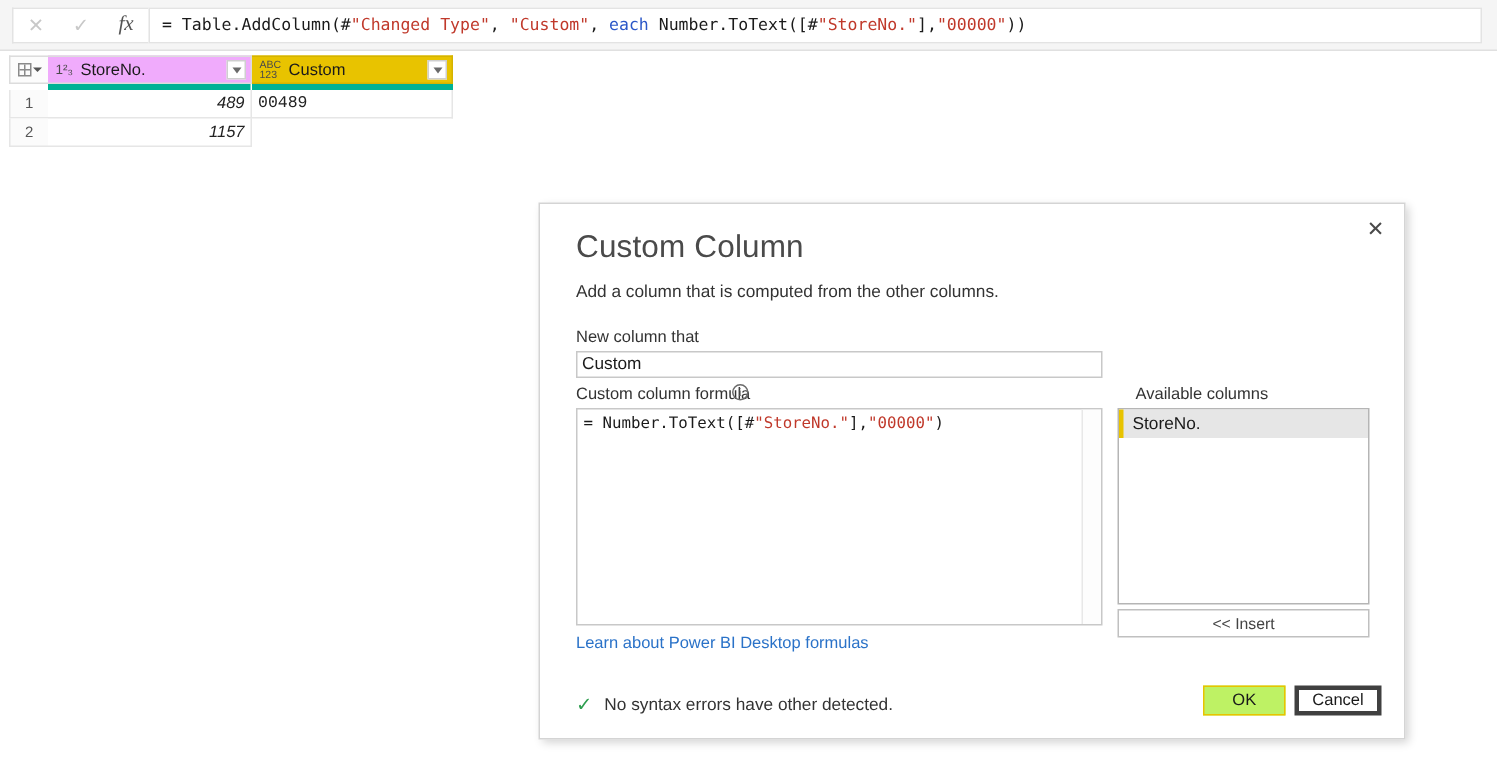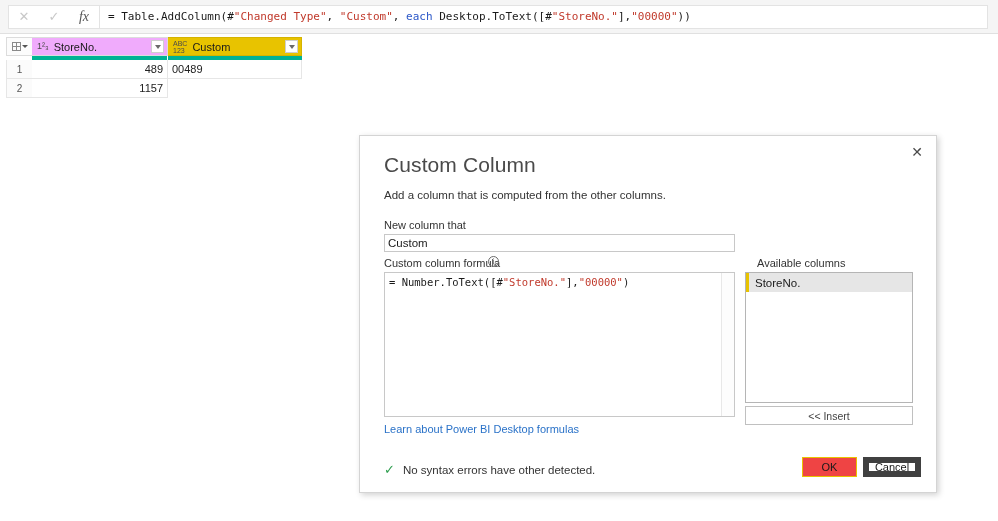--- a/index.html
+++ b/index.html
@@ -178,22 +178,22 @@
   .cell {
     border: 1px solid #e6e6e6;
     border-top: none;
     border-left: none;
     font-size: 11px;
     display: flex;
     align-items: center;
     padding: 0 4px;
     color: #222;
   }
-  .cell.num   { width: 136px; justify-content: flex-end; }
-  .cell.text  { width: 134px; justify-content: flex-start; }
+  .cell.num   { width: 136px; justify-content: flex-end; font-style: italic; }
+  .cell.text  { width: 134px; justify-content: flex-start; font-family: Liberation Mono, monospace; }
 
   
   #custom-column-dialog {
     position: absolute;
     left: 359px; top: 135px;
     width: 578px; height: 358px;
     background: #ffffff;
     border: 1px solid #d4d4d4;
     box-shadow: 2px 2px 6px rgba(0,0,0,0.18);
   }
@@ -333,50 +333,50 @@
     line-height: 1;
   }
   #status-text {
     font-size: 11.5px;
     color: #333;
   }
   #ok-button {
     position: absolute;
     left: 442px; top: 321px;
     width: 55px; height: 20px;
-    background: #ef4444;
+    background: #bef264;
     border: 1px solid #e8c300;
     font-size: 11px;
     color: #1a1a1a;
     display: flex; align-items: center; justify-content: center;
     cursor: pointer;
   }
   #cancel-button {
     position: absolute;
     left: 503px; top: 321px;
     width: 58px; height: 20px;
     background: #ffffff;
-    border: 6px solid #404040;
+    border: 3px solid #404040;
     font-size: 11px;
     color: #1a1a1a;
     display: flex; align-items: center; justify-content: center;
     cursor: pointer;
   }
 </style>
 </head>
 <body>
 
 <div id="formula-bar">
   <div class="fb-icons">
     <div class="fb-icon">✕</div>
     <div class="fb-icon">✓</div>
     <div class="fb-icon fx">fx</div>
   </div>
   <div class="fb-input">
-    <span class="code" id="fb-formula"><span>= Table.AddColumn(#</span><span class="tok-str">"Changed Type"</span><span>, </span><span class="tok-str">"Custom"</span><span>, </span><span class="tok-kw">each</span><span> Desktop.ToText([#</span><span class="tok-str">"StoreNo."</span><span>],</span><span class="tok-str">"00000"</span><span>))</span></span>
+    <span class="code" id="fb-formula"><span>= Table.AddColumn(#</span><span class="tok-str">"Changed Type"</span><span>, </span><span class="tok-str">"Custom"</span><span>, </span><span class="tok-kw">each</span><span> Number.ToText([#</span><span class="tok-str">"StoreNo."</span><span>],</span><span class="tok-str">"00000"</span><span>))</span></span>
   </div>
 </div>
 
 <div id="data-grid">
 
   <div class="grid-header">
     <div class="corner-cell">
       <span class="corner-grid-glyph"></span>
       <span class="mini-caret"></span>
     </div>

